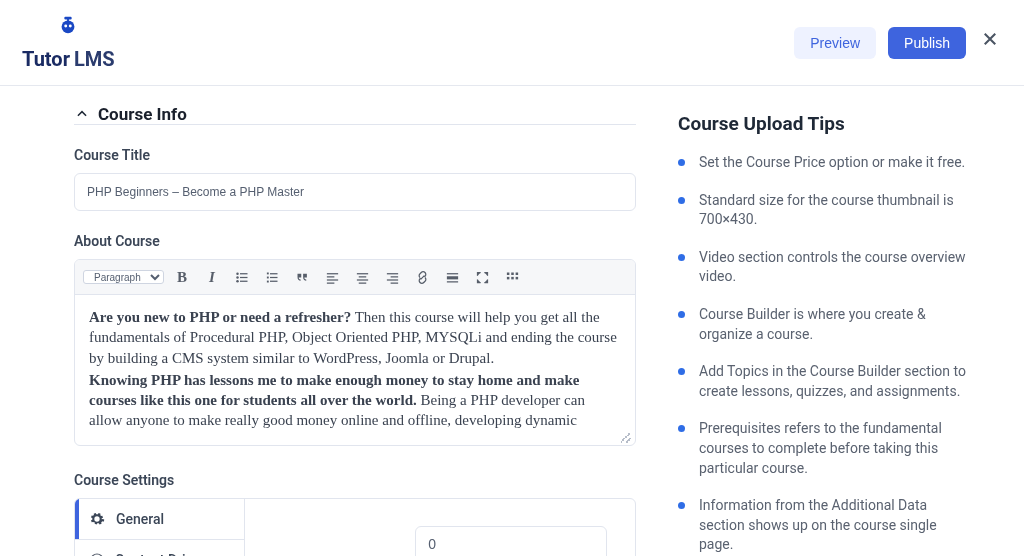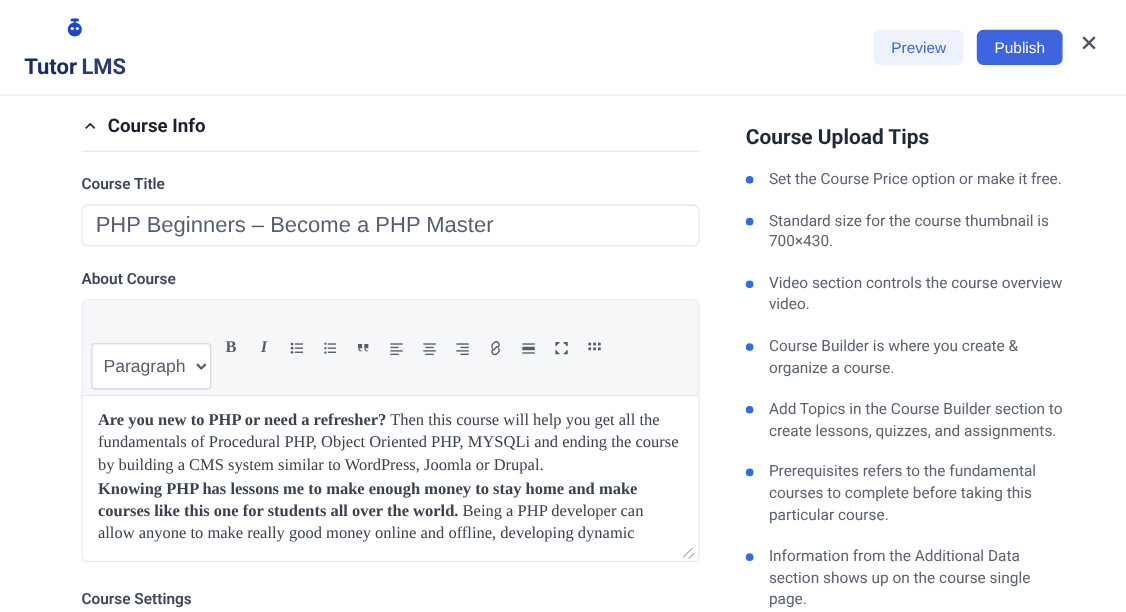--- a/index.html
+++ b/index.html
@@ -87,21 +87,21 @@
   .side {
     width: 294px;
     padding-top: 8px;
   }
 
   
   .section-head {
     display: flex;
     align-items: center;
     gap: 8px;
-    padding-bottom: 12px;
+    padding-bottom: 0;
     border-bottom: 1px solid var(--border);
   }
   .section-head h2 {
     margin: 0;
     font-size: 17px;
     font-weight: 700;
   }
   .chev { width: 16px; height: 16px; display:inline-flex; align-items:center; justify-content:center; }
   .chev svg { width: 14px; height: 14px; stroke: #1f2937; stroke-width: 2.6; fill:none; }
 
@@ -111,48 +111,47 @@
     font-weight: 600;
     margin-top: 22px;
     margin-bottom: 10px;
   }
   .text-input {
     width: 100%;
     height: 38px;
     border: 1px solid var(--border);
     border-radius: 6px;
     padding: 0 12px;
-    font-size: 20px;
+    font-size: 12px;
     color: #555f70;
     background: #fff;
   }
 
   
   .editor-wrap {
     border: 1px solid var(--border);
     border-radius: 6px;
     overflow: hidden;
   }
   .toolbar {
     display: flex;
     align-items: center;
     gap: 6px;
     padding: 5px 8px;
     background: #f6f7f9;
     border-bottom: 1px solid var(--border);
   }
   .para-select {
-    height: 42px;
-    font-size: 16px;
+    height: 14px;
+    font-size: 10px;
     border: 1px solid #cfd5e1;
     background: #fff;
     padding: 0 6px;
     border-radius: 3px;
     color: #555f70;
-    margin-top: 34px;
   }
   .tbtn {
     width: 24px; height: 24px;
     display: inline-flex; align-items:center; justify-content:center;
     color: #575e6a;
     border-radius: 3px;
     cursor: pointer;
   }
   .tbtn svg { width: 15px; height: 15px; fill: #575e6a; }
   .tbtn.txt { font-family: "Times New Roman", serif; font-size: 15px; font-weight:700; }

